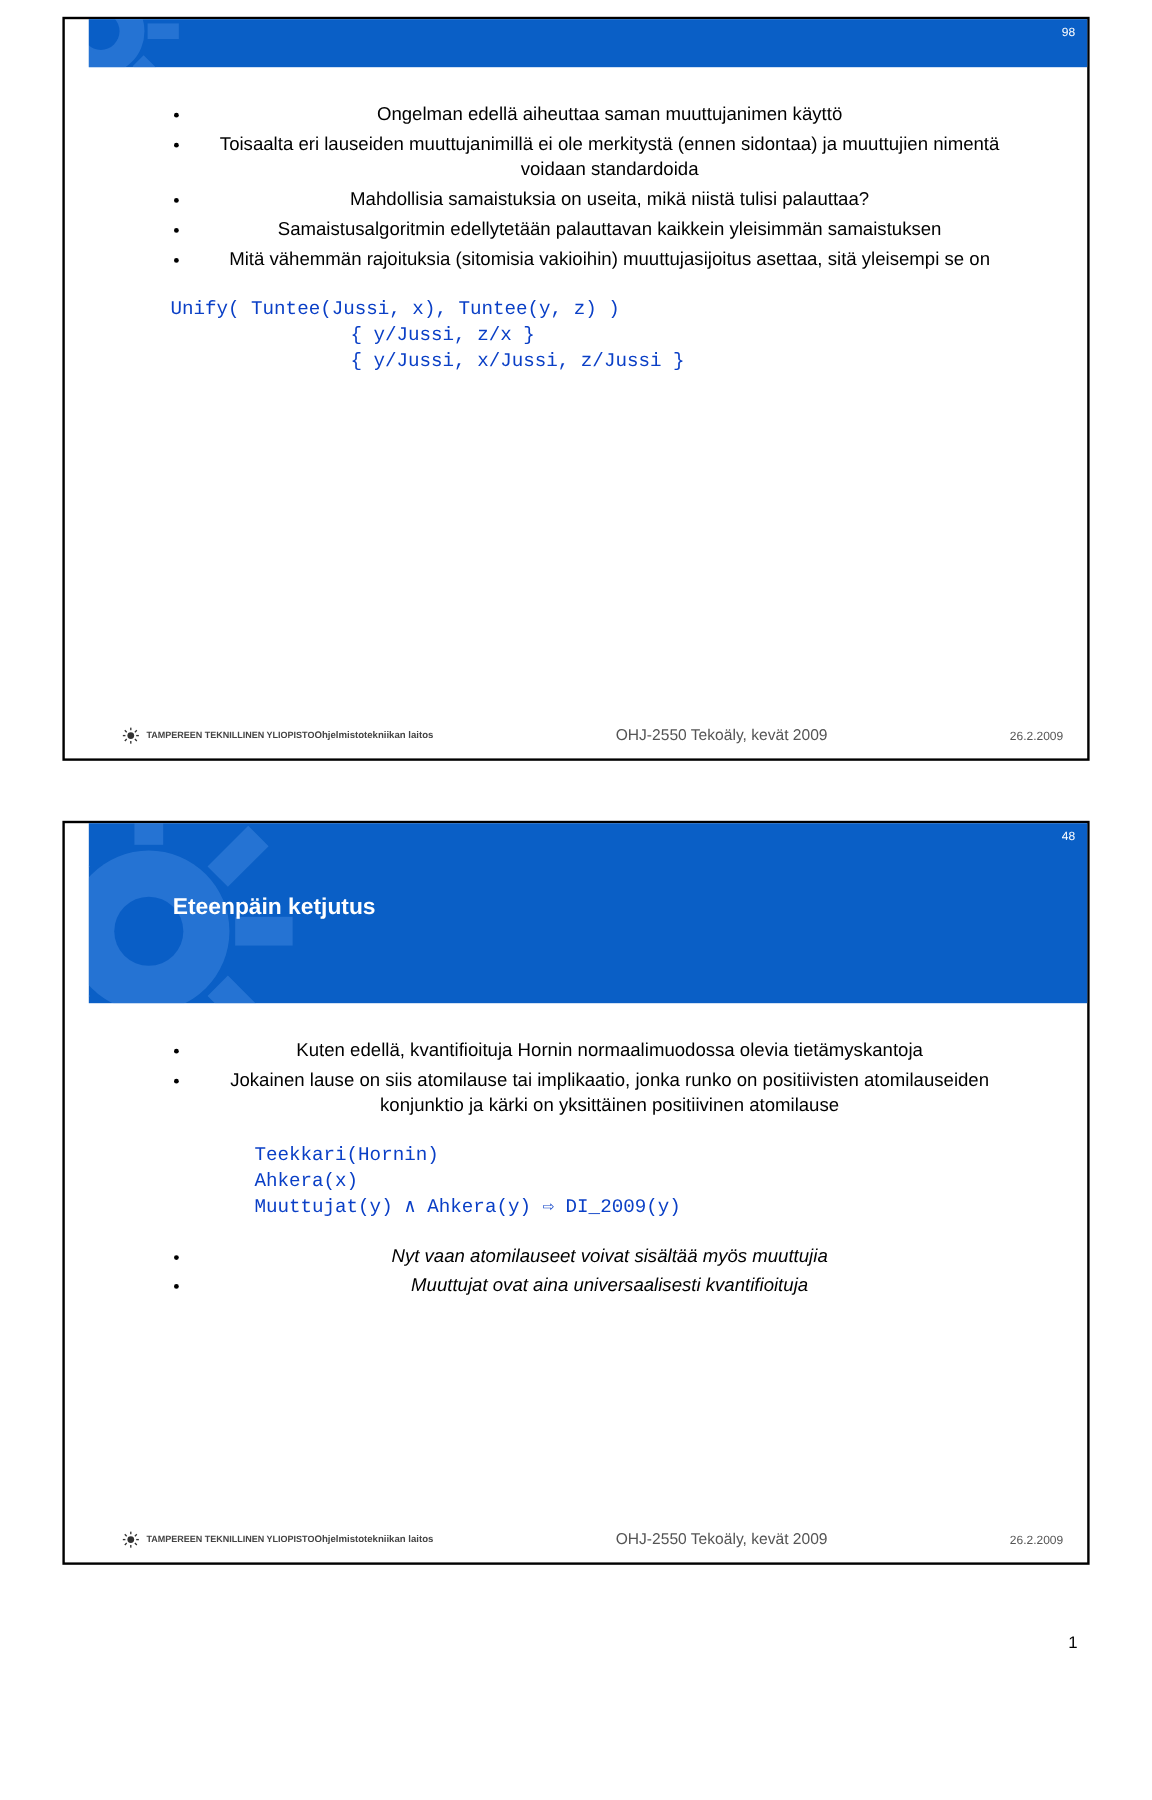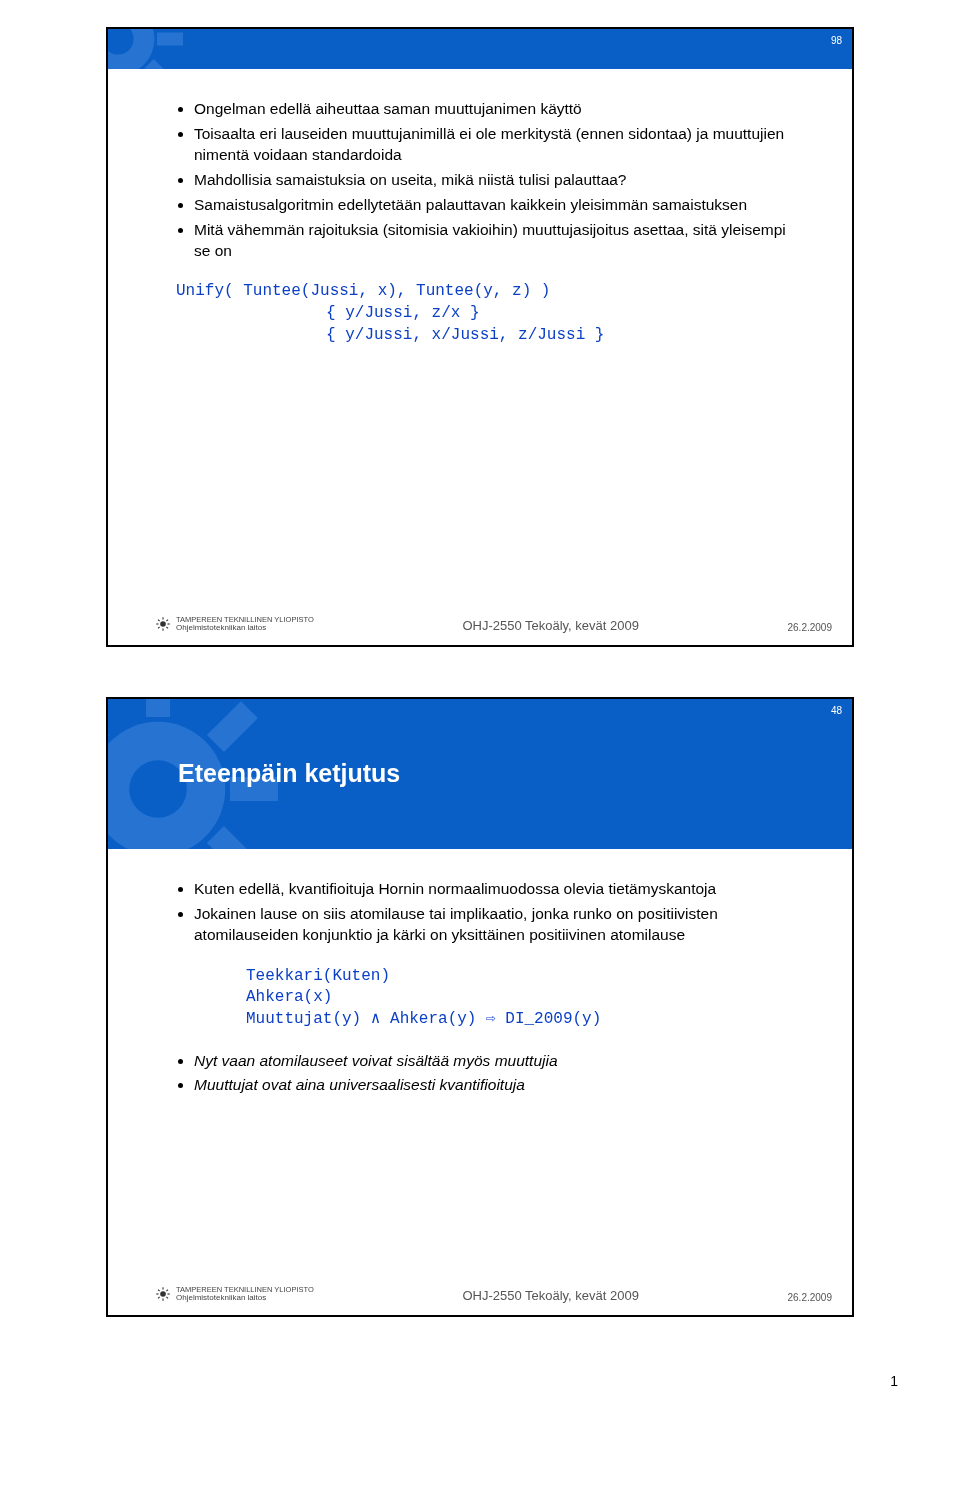--- a/index.html
+++ b/index.html
@@ -7,48 +7,49 @@
     padding: 0;
     font-family: Arial, Helvetica, sans-serif;
     background: #ffffff;
     width: 960px;
   }
   .page {
     width: 960px;
     position: relative;
   }
   .slide-frame {
-    width: 748px;
+    width: 856px;
     height: 620px;
-    margin: 27px auto 50px auto;
+    margin: 14px auto 50px auto;
     border: 2px solid #000;
     position: relative;
     background: #fff;
     box-sizing: border-box;
+    padding-left: 20px;
   }
   .slide-header {
     position: relative;
     height: 150px;
     background: #0a5fc6;
     overflow: hidden;
   }
   .slide-header.small { height: 40px; }
   .slide-number {
     position: absolute;
     top: 6px;
     right: 10px;
     font-size: 10px;
     color: #fff;
   }
   .slide-title {
     position: absolute;
     left: 70px;
     top: 60px;
     color: #fff;
-    font-size: 25px;
+    font-size: 19px;
     font-weight: bold;
   }
   .gear {
     position: absolute;
     left: -70px;
     top: -30px;
     opacity: 0.35;
   }
   .gear-small-header {
     position: absolute;
@@ -58,20 +59,21 @@
   }
   .slide-body {
     padding: 30px 50px 10px 68px;
     font-size: 15.5px;
     color: #000;
     line-height: 1.35;
   }
   .slide-body ul {
     margin: 0;
     padding-left: 18px;
+    text-align: center;
   }
   .slide-body li {
     margin-bottom: 4px;
   }
   .blue-block {
     color: #0a3fc6;
     font-family: Liberation Mono, monospace;
     margin-top: 20px;
     margin-left: 0px;
     font-size: 16px;
@@ -92,25 +94,26 @@
     display: flex;
     align-items: center;
     gap: 6px;
   }
   .footer-logo {
     width: 14px;
     height: 14px;
   }
   .footer-text-block {
     display: flex;
-    flex-direction: column;
+    flex-direction: row;
     line-height: 1.1;
     font-size: 7.5px;
     text-transform: uppercase;
     color: #444;
+    font-weight: bold;
   }
   .footer-text-block .sub { text-transform: none; font-size: 8px; }
   .footer-center { font-size: 13px; }
   .footer-right { font-size: 10px; }
   .page-num {
     text-align: right;
     font-size: 14px;
     padding: 6px 62px 20px 0;
     color: #000;
   }
@@ -198,21 +201,21 @@
       <div class="slide-number">48</div>
       <div class="slide-title">Eteenpäin ketjutus</div>
     </div>
 
     <div class="slide-body">
       <ul>
         <li>Kuten edellä, kvantifioituja Hornin normaalimuodossa olevia tietämyskantoja</li>
         <li>Jokainen lause on siis atomilause tai implikaatio, jonka runko on positiivisten atomilauseiden konjunktio ja kärki on yksittäinen positiivinen atomilause</li>
       </ul>
       <div class="blue-block" style="margin-left:70px;">
-        <div>Teekkari(Kuten)</div>
+        <div>Teekkari(Hornin)</div>
         <div>Ahkera(x)</div>
         <div>Muuttujat(y) ∧ Ahkera(y) ⇨ DI_2009(y)</div>
       </div>
       <ul style="margin-top:20px;font-style:italic;">
         <li>Nyt vaan atomilauseet voivat sisältää myös muuttujia</li>
         <li>Muuttujat ovat aina universaalisesti kvantifioituja</li>
       </ul>
     </div>
 
     <div class="slide-footer">

